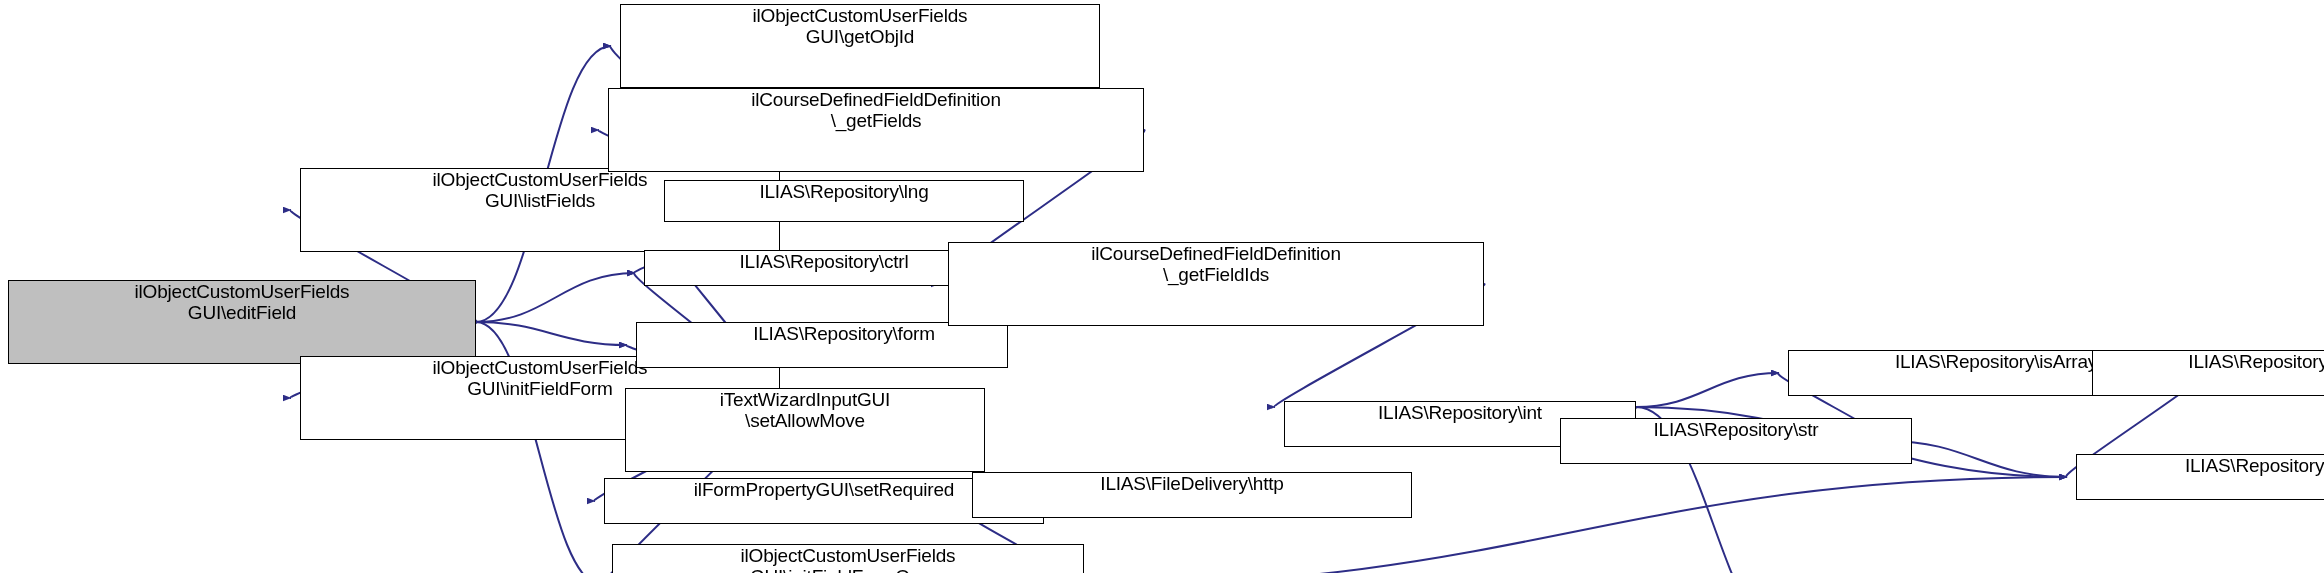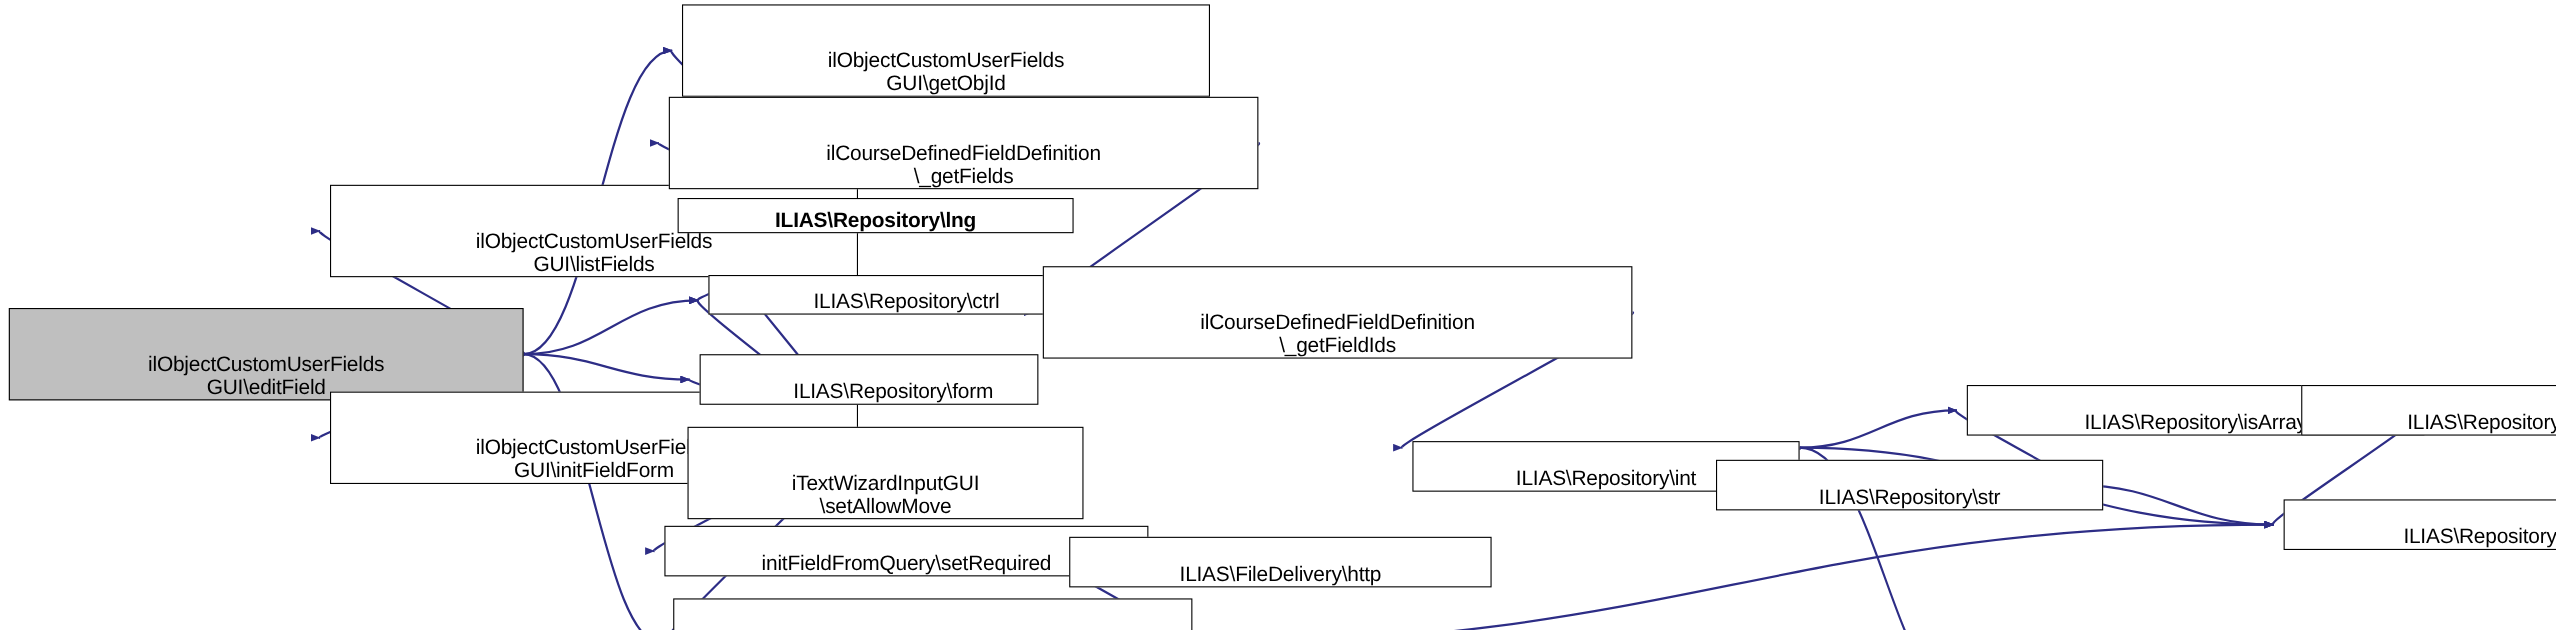--- a/index.html
+++ b/index.html
@@ -25,21 +25,21 @@
     width: 2324px;
     height: 573px;
     pointer-events: none;
   }
   .node {
     position: absolute;
     box-sizing: border-box;
     background: #ffffff;
     border: 1px solid #000000;
     display: flex;
-    align-items: flex-end;
+    align-items: flex-start;
     justify-content: center;
     text-align: center;
     color: #000000;
     font-size: 19px;
     line-height: 21px;
     letter-spacing: -0.2px;
     white-space: pre-line;
     padding: 0 4px;
     z-index: 3;
   }
@@ -108,29 +108,29 @@
       <div class="node root" style="left: 8px; top: 280px; width: 468px; height: 84px;"><span class="node-label">ilObjectCustomUserFields
 GUI\editField</span></div>
       <div class="node" style="left: 300px; top: 168px; width: 480px; height: 84px;"><span class="node-label">ilObjectCustomUserFields
 GUI\listFields</span></div>
       <div class="node" style="left: 300px; top: 356px; width: 480px; height: 84px;"><span class="node-label">ilObjectCustomUserFields
 GUI\initFieldForm</span></div>
       <div class="node" style="left: 620px; top: 4px; width: 480px; height: 84px;"><span class="node-label">ilObjectCustomUserFields
 GUI\getObjId</span></div>
       <div class="node" style="left: 608px; top: 88px; width: 536px; height: 84px;"><span class="node-label">ilCourseDefinedFieldDefinition
 \_getFields</span></div>
-      <div class="node" style="left: 616px; top: 180px; width: 360px; height: 32px; font-weight: bold;"><span class="node-label">ILIAS\Repository\lng</span></div>
+      <div class="node" style="left: 664px; top: 180px; width: 360px; height: 42px;"><span class="node-label">ILIAS\Repository\lng</span></div>
       <div class="node" style="left: 644px; top: 250px; width: 360px; height: 36px;"><span class="node-label">ILIAS\Repository\ctrl</span></div>
-      <div class="node" style="left: 636px; top: 322px; width: 308px; height: 46px; padding-left: 48px;"><span class="node-label">ILIAS\Repository\form</span></div>
+      <div class="node" style="left: 636px; top: 322px; width: 372px; height: 46px; padding-left: 48px;"><span class="node-label">ILIAS\Repository\form</span></div>
       <div class="node" style="left: 625px; top: 388px; width: 360px; height: 84px;"><span class="node-label">iTextWizardInputGUI
 \setAllowMove</span></div>
-      <div class="node" style="left: 604px; top: 478px; width: 440px; height: 46px;"><span class="node-label">initFieldFromQuery\setRequired</span></div>
+      <div class="node" style="left: 604px; top: 478px; width: 440px; height: 46px;"><span class="node-label">ilFormPropertyGUI\setRequired</span></div>
       <div class="node" style="left: 612px; top: 544px; width: 472px; height: 84px;"><span class="node-label">ilObjectCustomUserFields
 GUI\initFieldFromQuery</span></div>
-      <div class="node" style="left: 972px; top: 488px; width: 384px; height: 46px;"><span class="node-label">ILIAS\FileDelivery\http</span></div>
+      <div class="node" style="left: 972px; top: 472px; width: 440px; height: 46px;"><span class="node-label">ILIAS\FileDelivery\http</span></div>
       <div class="node" style="left: 948px; top: 242px; width: 536px; height: 84px;"><span class="node-label">ilCourseDefinedFieldDefinition
 \_getFieldIds</span></div>
       <div class="node" style="left: 1284px; top: 401px; width: 352px; height: 46px;"><span class="node-label">ILIAS\Repository\int</span></div>
       <div class="node" style="left: 1560px; top: 418px; width: 352px; height: 46px;"><span class="node-label">ILIAS\Repository\str</span></div>
       <div class="node" style="left: 1788px; top: 350px; width: 416px; height: 46px;"><span class="node-label">ILIAS\Repository\isArray</span></div>
       <div class="node" style="left: 2092px; top: 350px; width: 368px; height: 46px;"><span class="node-label">ILIAS\Repository\http</span></div>
       <div class="node" style="left: 2076px; top: 454px; width: 424px; height: 46px;"><span class="node-label">ILIAS\Repository\refinery</span></div>
     </div>
 </div>
 

